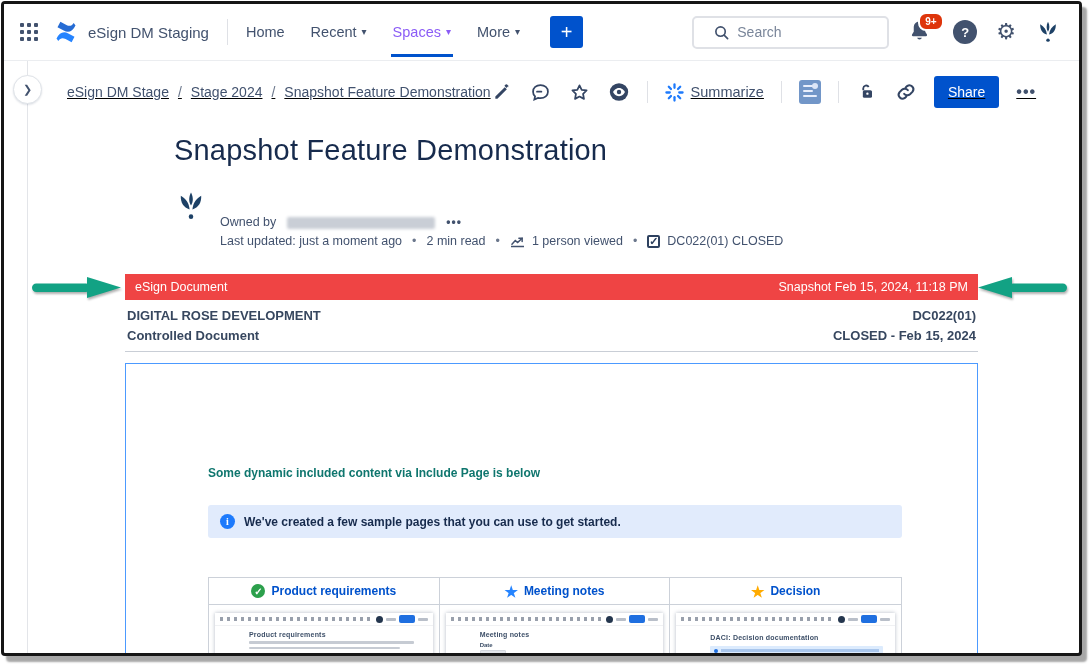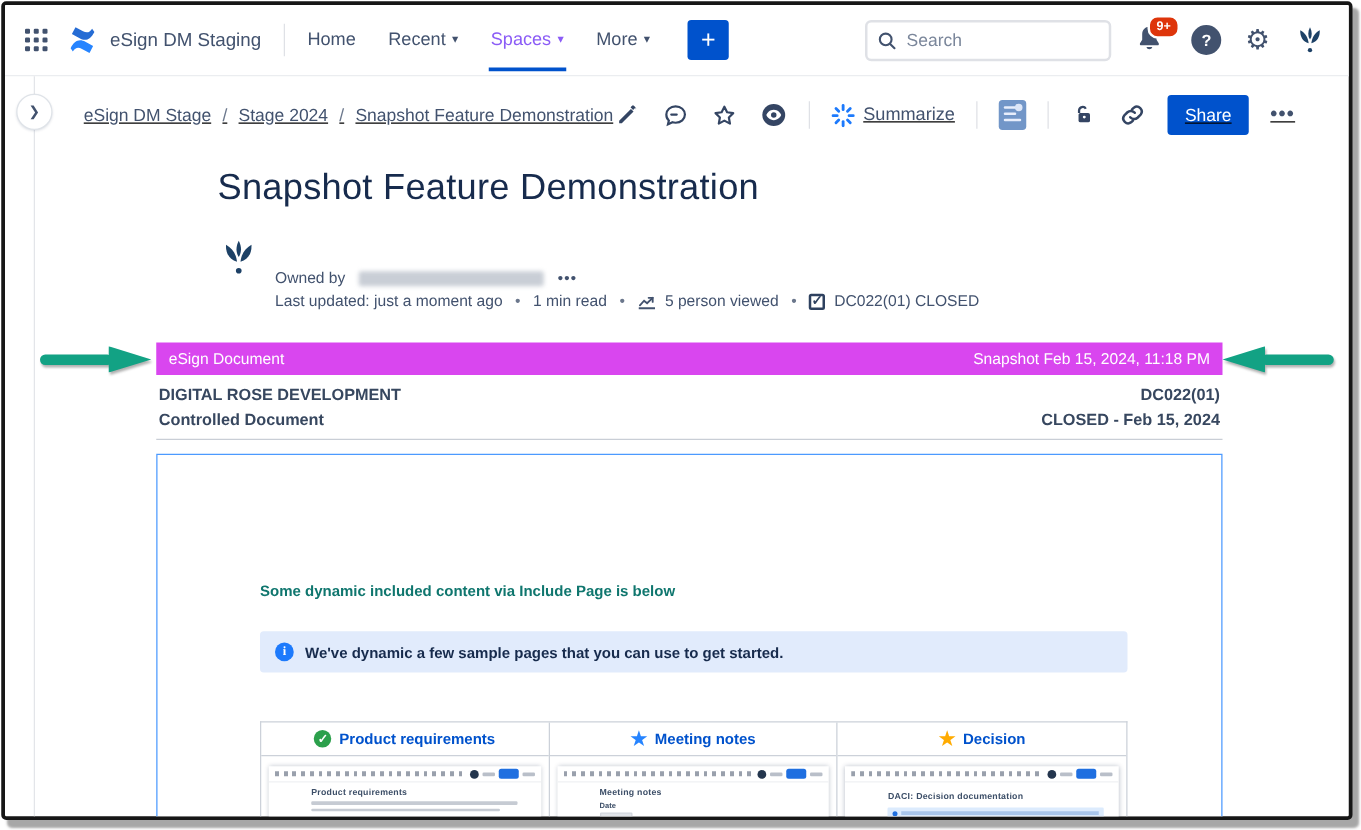--- a/index.html
+++ b/index.html
@@ -16,21 +16,21 @@
   .appgrid i { background:#42526e; border-radius:1px; }
   .conf-logo { width:24px; height:24px; margin-right:10px; }
   .app-name { font-size:15px; color:#42526e; font-weight:500; margin-right:18px; }
   .nav-divider { width:1px; height:26px; background:#dfe1e6; margin-right:18px; }
   .nav-item { position:relative; font-size:14.5px; color:#42526e; font-weight:500; margin-right:26px; cursor:pointer; display:flex; align-items:center; gap:5px; }
   .nav-item.active { color:#8b5cf6; }
   .nav-item.active::after { content:""; position:absolute; left:-2px; right:-2px; bottom:-17px; height:3px; background:#0052cc; }
   .caret { font-size:10px; line-height:1; }
   .create-btn { width:33px; height:32px; background:#0052cc; color:#fff; border:none; border-radius:3px; font-size:20px; line-height:1; cursor:pointer; margin-left:4px; }
   .nav-right { margin-left:auto; display:flex; align-items:center; gap:19px; }
-  .searchbox { display:flex; align-items:center; gap:8px; width:197px; height:33px; border:2px solid #dfe1e6; border-radius:5px; padding:0 8px; background:#fff; }
+  .searchbox { display:flex; align-items:center; gap:8px; width:197px; height:33px; border:2px solid #dfe1e6; border-radius:5px; padding:0 8px; background:#fff;justify-content:center; }
   .searchbox input { border:none; outline:none; font-size:14px; color:#42526e; width:130px; font-family:"Liberation Sans",sans-serif; }
   .searchbox input::placeholder { color:#7a869a; }
   .bell-wrap { position:relative; width:26px; height:26px; cursor:pointer; }
   .badge { position:absolute; top:-7px; left:10px; background:#de350b; color:#fff; font-size:10px; font-weight:700; border-radius:8px; padding:2px 5px; border:2px solid #fff; }
   .help-circle { width:24px; height:24px; border-radius:50%; background:#42526e; color:#fff; font-size:13px; font-weight:700; display:flex; align-items:center; justify-content:center; cursor:pointer; }
   .gear { font-size:22px; color:#42526e; cursor:pointer; line-height:1; }
 
   
   .main { position:relative; height:598px; }
   .side-line { position:absolute; left:23px; top:0; bottom:0; width:1px; background:#e3e5e9; }
@@ -56,21 +56,21 @@
   .byline { display:flex; gap:12px; margin:22px 0 0 49px; align-items:flex-start; }
   .byline-text { font-size:12.5px; color:#42526e; line-height:19px;margin-top:24px; }
   .byline-row { display:flex; align-items:center; gap:7px; }
   .redacted { display:inline-block; width:148px; height:12px; border-radius:2px; background:#c9ced6; filter:blur(1.5px); vertical-align:middle; margin:0 4px; }
   .owner-more { color:#42526e; font-weight:700; letter-spacing:1px; font-size:12px; cursor:pointer; }
   .meta-dot::before { content:"•"; color:#6b778c; margin:0 3px; }
   .chk { width:13px; height:13px; border:2px solid #2e415f; border-radius:2px; display:inline-flex; align-items:center; justify-content:center; font-size:11px; font-weight:700; color:#2e415f; }
 
   
   .banner-wrap { position:relative; margin-top:23px; }
-  .banner { height:26px; background:#d946ef; color:#fff; display:flex; align-items:center; padding:0 10px; font-size:12.5px; }
+  .banner { height:26px; background:#ef4444; color:#fff; display:flex; align-items:center; padding:0 10px; font-size:12.5px; }
   .banner .b-left { flex:1; }
   .banner .b-center { flex:1; text-align:center; font-weight:700; letter-spacing:.4px; }
   .banner .b-right { flex:1; text-align:right; }
   .arrow { position:absolute; top:3px; filter:drop-shadow(1px 2px 1px rgba(80,80,80,.45)); }
   .arrow.left { left:-94px; }
   .arrow.right { right:-90px; }
 
   .doc-header { margin-top:6px; font-size:13px; font-weight:700; color:#37475f; }
   .doc-row { display:flex; justify-content:space-between; padding:0 2px; line-height:20px;gap:24px; }
   .rule { border-top:1px solid #c9ced6; margin-top:5px; }
@@ -275,28 +275,28 @@
         </span>
         <div class="byline-text">
           <div class="byline-row">
             <span>Owned by</span>
             <span class="redacted"></span>
             <span class="owner-more">•••</span>
           </div>
           <div class="byline-row">
             <span>Last updated: just a moment ago</span>
             <span class="meta-dot"></span>
-            <span>1 min read</span>
+            <span>2 min read</span>
             <span class="meta-dot"></span>
             <svg width="15" height="13" viewBox="0 0 16 14" fill="none" stroke="#42526e" stroke-width="1.6">
                 <path d="M1 12.5h14"></path>
                 <path d="M2 10l3.6-4 2.6 2.2L13 3.5" stroke-linecap="round"></path>
                 <path d="M13 7V3.5H9.5" stroke-linecap="round"></path>
               </svg>
-            <span>5 person viewed</span>
+            <span>1 person viewed</span>
             <span class="meta-dot"></span>
             <span class="chk">✓</span>
             <span>DC022(01) CLOSED</span>
           </div>
         </div>
       </div>
 
       <div class="banner-wrap">
         <svg class="arrow left" width="91" height="21" viewBox="0 0 91 21">
           <rect x="1" y="6.5" width="58" height="8.5" rx="4.2" fill="#12a284"></rect>
@@ -322,21 +322,21 @@
           <span>CLOSED - Feb 15, 2024</span>
         </div>
         <div class="rule"></div>
       </div>
 
       <div class="doc-box">
         <p class="doc-p">Some dynamic included content via Include Page is below</p>
 
         <div class="info-panel">
           <span class="info-i">i</span>
-          <span class="info-text">We've dynamic a few sample pages that you can use to get started.</span>
+          <span class="info-text">We've created a few sample pages that you can use to get started.</span>
         </div>
 
         <div class="cards">
 
           <div class="card">
             <div class="card-head">
               <span class="chk-circle">✓</span>
               <span>Product requirements</span>
             </div>
             <div class="card-body">

